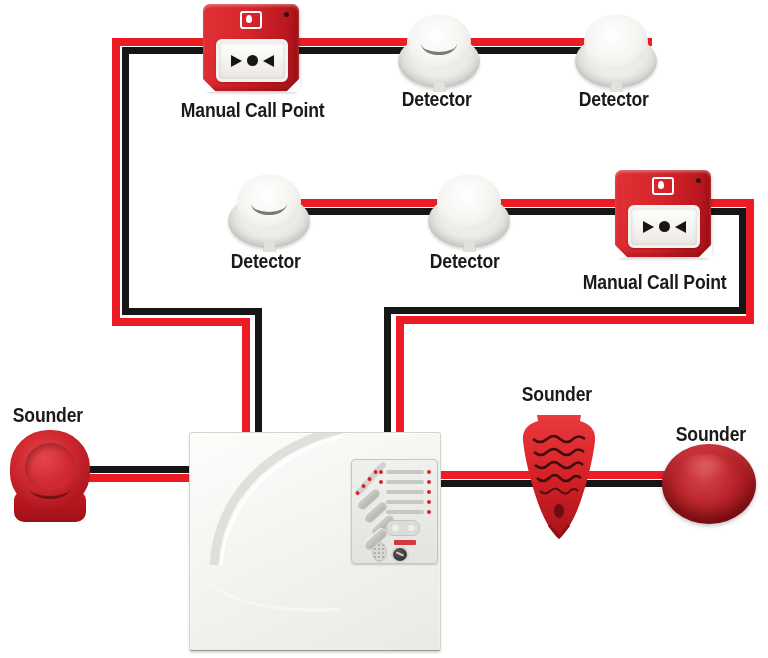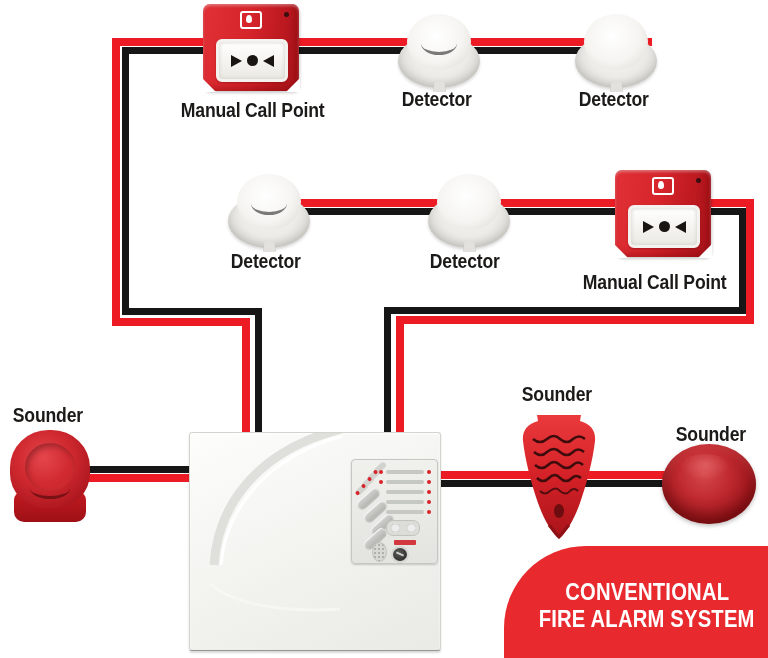--- a/index.html
+++ b/index.html
@@ -251,18 +251,14 @@
       <ellipse cx="40" cy="100" rx="5" ry="7" fill="#6e0d10"></ellipse>
       <path d="M30,114 l10,12 l10,-12" fill="none" stroke="#8e1116" stroke-width="3"></path>
     </svg>
   </div>
 
   <div class="dlabel" style="left:651px;top:423px;width:120px;"><span>Sounder</span></div>
   <div class="sounder-round">
     <i class="sr-hi"></i>
   </div>
 
-  <div class="badge">
-    <div class="badge-line">CONVENTIONAL</div>
-    <div class="badge-line">FIRE ALARM SYSTEM</div>
-  </div>
 
 </div>
 
 </body></html>

